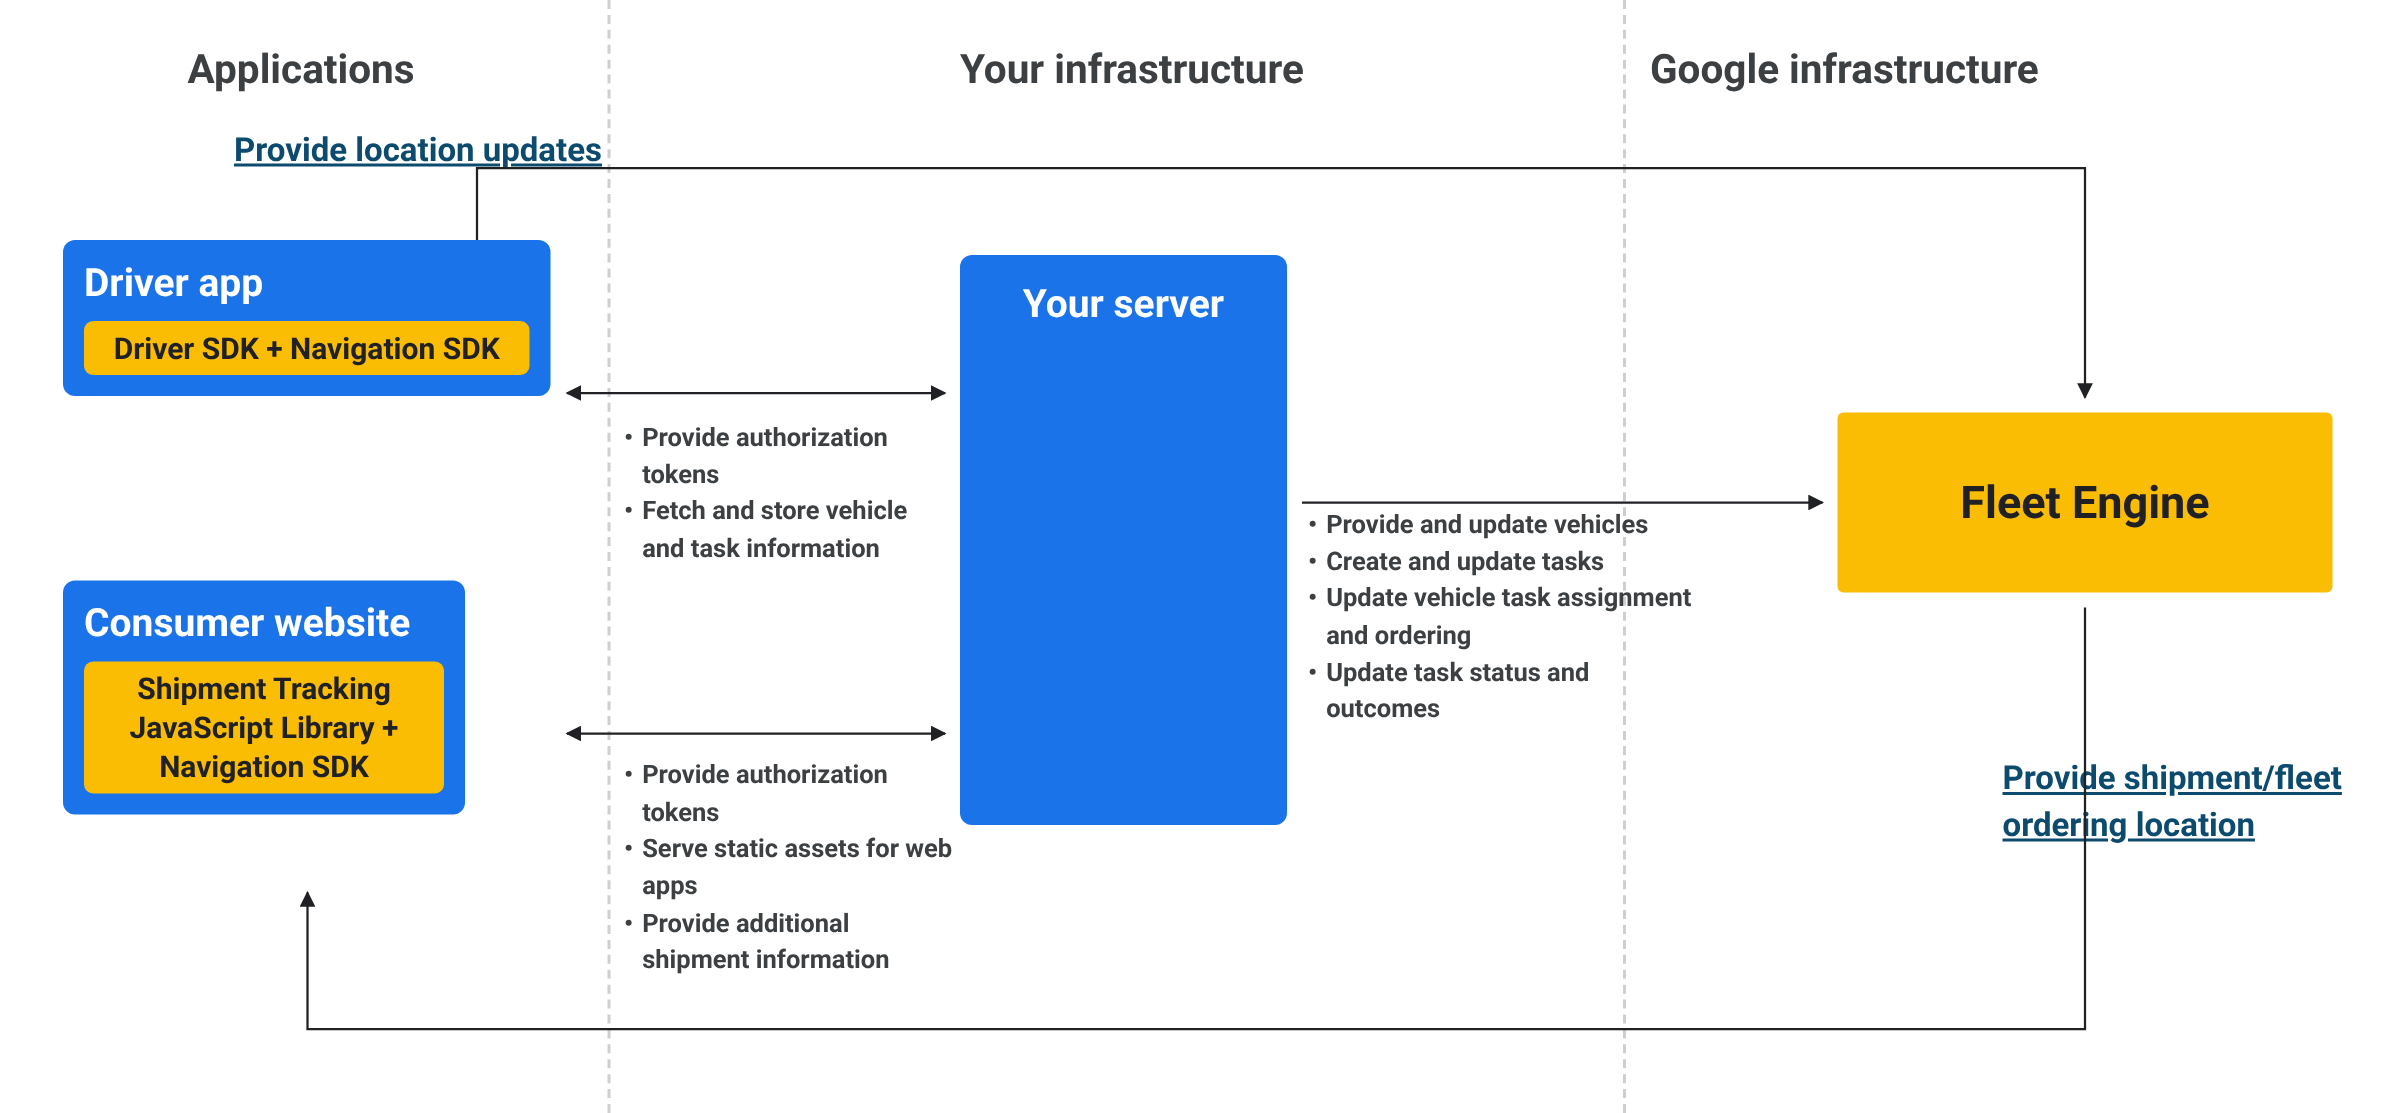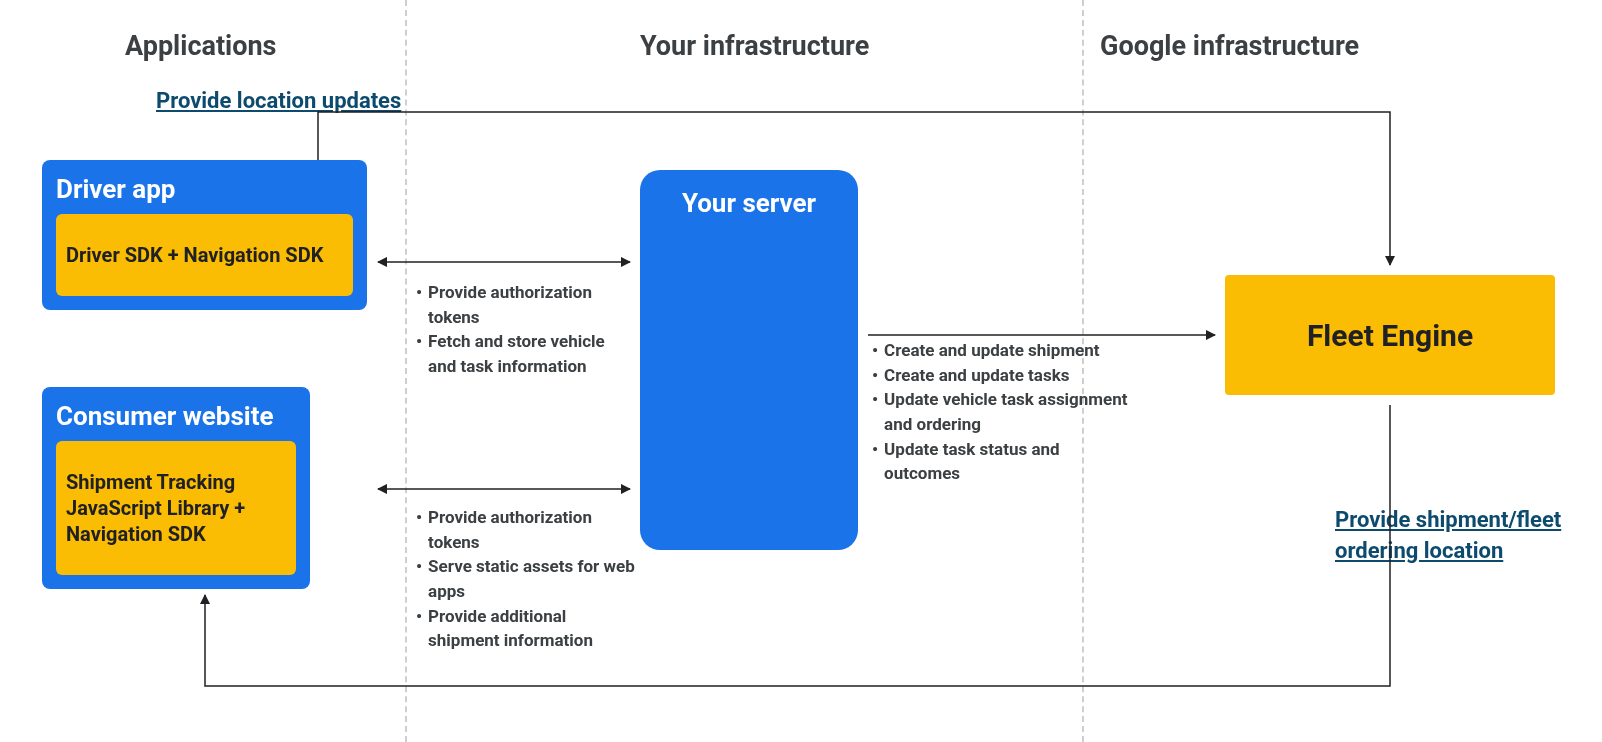--- a/index.html
+++ b/index.html
@@ -38,27 +38,28 @@
     font-size: 26px;
     margin-bottom: 10px;
     white-space: nowrap;
   }
   .yellow-chip {
     background: #fbbc04;
     color: #202124;
     border-radius: 6px;
     font-weight: 700;
     font-size: 20px;
-    padding: 28px 10px;
+    text-align: center;
+    padding: 5px 10px;
     line-height: 1.3;
   }
   .server-box {
     position: absolute;
     background: #1a73e8;
-    border-radius: 20px;
+    border-radius: 8px;
     color: #ffffff;
   }
   .server-title {
     position: absolute;
     left: 0;
     right: 0;
     top: 18px;
     text-align: center;
     font-weight: 700;
     font-size: 26px;
@@ -151,21 +152,21 @@
       <span>Serve static assets for web apps</span>
     </div>
     <div>
       <span class="dot">•</span>
       <span>Provide additional shipment information</span>
     </div>
   </div>
 <div class="bullets" id="bullets-server" style="left:872px; top:338px; width:260px;">
     <div>
       <span class="dot">•</span>
-      <span>Create and update shipment</span>
+      <span>Provide and update vehicles</span>
     </div>
     <div>
       <span class="dot">•</span>
       <span>Create and update tasks</span>
     </div>
     <div>
       <span class="dot">•</span>
       <span>Update vehicle task assignment and ordering</span>
     </div>
     <div>

